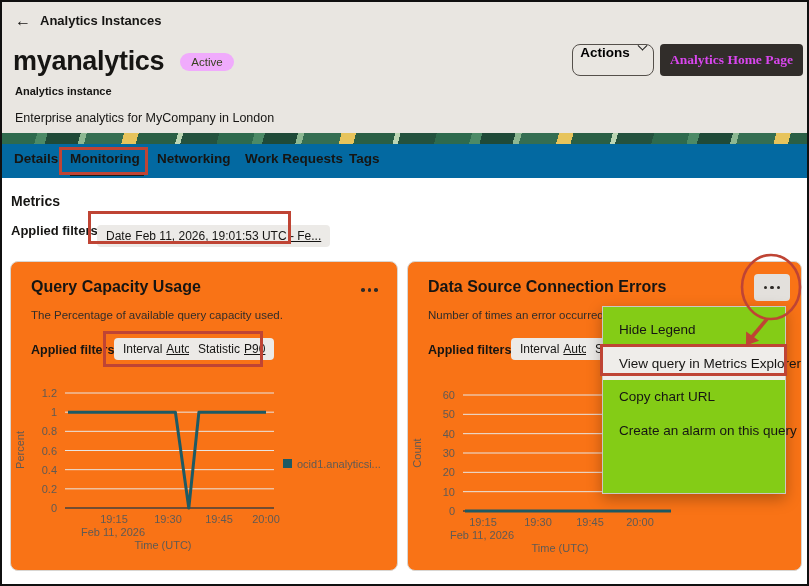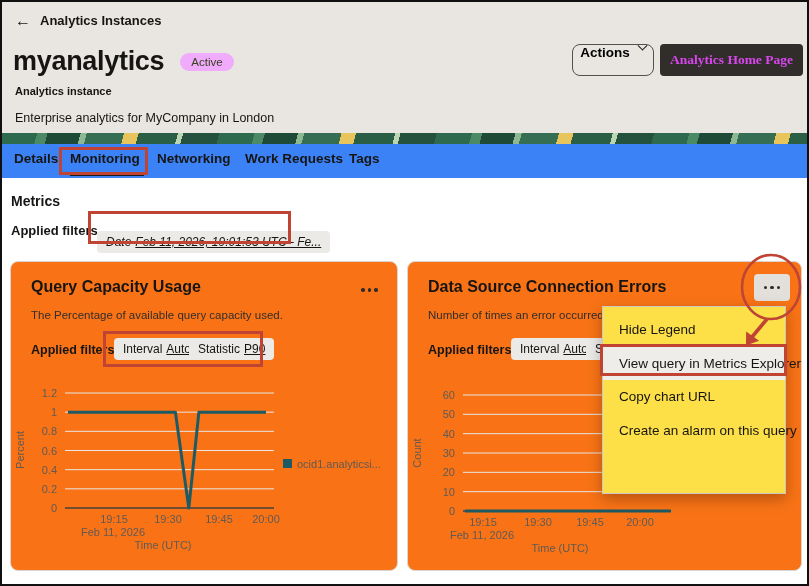--- a/index.html
+++ b/index.html
@@ -29,32 +29,32 @@
               font-size:13.5px; font-weight:700; font-family:Liberation Serif, serif; cursor:pointer; }
 
   
   .band { position:absolute; left:0; top:131px; width:100%; height:11px; background:#2e6a4d;
           background-image:repeating-linear-gradient(105deg,
             #2e6a4d 0px 34px, #4c8a66 34px 44px, #1f4a38 44px 76px, #8db892 76px 82px,
             #356e52 82px 118px, #e7c45c 118px 132px, #2a5f45 132px 170px, #bcd6b4 170px 175px,
             #24523e 175px 210px); }
 
   
-  .tabs { position:absolute; left:0; top:142px; width:100%; height:34px; background:#3b82f6; }
+  .tabs { position:absolute; left:0; top:142px; width:100%; height:34px; background:#0369a1; }
   .tab { position:absolute; top:7px; font-size:13.5px; font-weight:700; cursor:pointer; white-space:nowrap; }
   .tab.active::after { content:""; position:absolute; left:0; right:-4px; bottom:-10px;
                        height:4px; background:#1b1a17; }
 
   
   .metrics-heading { position:absolute; left:9px; top:191px; font-size:14px; font-weight:800; }
   .af-label { position:absolute; left:9px; top:221px; font-size:13px; font-weight:700; }
   .chip { background:#eceae7; border-radius:4px; font-size:12px; display:inline-flex;
           align-items:center; gap:4px; padding:0 9px; height:22px; white-space:nowrap; cursor:pointer; }
   .chip .u { text-decoration:underline; }
-  .date-chip { position:absolute; left:95px; top:229px;font-style:italic; }
+  .date-chip { position:absolute; left:95px; top:223px; }
 
   
   .card { position:absolute; top:259px; height:310px; background:#f97316;
           border:1px solid #d9d6d2; border-radius:8px; }
   .card-left  { left:8px;   width:388px; }
   .card-right { left:405px; width:395px; }
   .card-title { position:absolute; left:20px; top:16px; font-size:16px; font-weight:800; }
   .card-desc  { position:absolute; left:20px; top:47px; font-size:11.5px; color:#312d2a;
                 white-space:nowrap; overflow:hidden; max-width:360px; }
   .card-af    { position:absolute; left:20px; top:81px; font-size:12.5px; font-weight:700; }
@@ -63,21 +63,21 @@
   .dots i { width:3.5px; height:3.5px; border-radius:50%; background:#2f2b28; }
   .dots-plain { position:absolute; left:350px; top:26px; cursor:pointer; }
   .dots-btn { position:absolute; left:346px; top:12px; width:36px; height:27px;
               background:#e3e0dc; border-radius:4px; cursor:pointer;
               display:flex; align-items:center; justify-content:center; }
   .chart-svg { position:absolute; left:0; top:120px; }
   .chart-svg text { font-family:"Liberation Sans", sans-serif; font-size:11px; fill:#5f5a55; }
 
   
   .ctx-menu { position:absolute; left:600px; top:304px; width:184px; height:188px;
-              background:#fde047; border:1px solid #cbc8c4; box-shadow:0 5px 14px rgba(0,0,0,.28);
+              background:#84cc16; border:1px solid #cbc8c4; box-shadow:0 5px 14px rgba(0,0,0,.28);
               list-style:none; padding-top:6px; z-index:40; }
   .ctx-menu li { height:33.5px; display:flex; align-items:center; padding:0 16px;
                  font-size:13.5px; cursor:pointer; white-space:nowrap; }
   .ctx-menu li.hl { background:#efedea; }
 
   
   .anno { position:absolute; border:3px solid #bf4434; z-index:50; pointer-events:none; }
   .anno-svg { position:absolute; z-index:60; pointer-events:none; }
 </style>
 </head>

